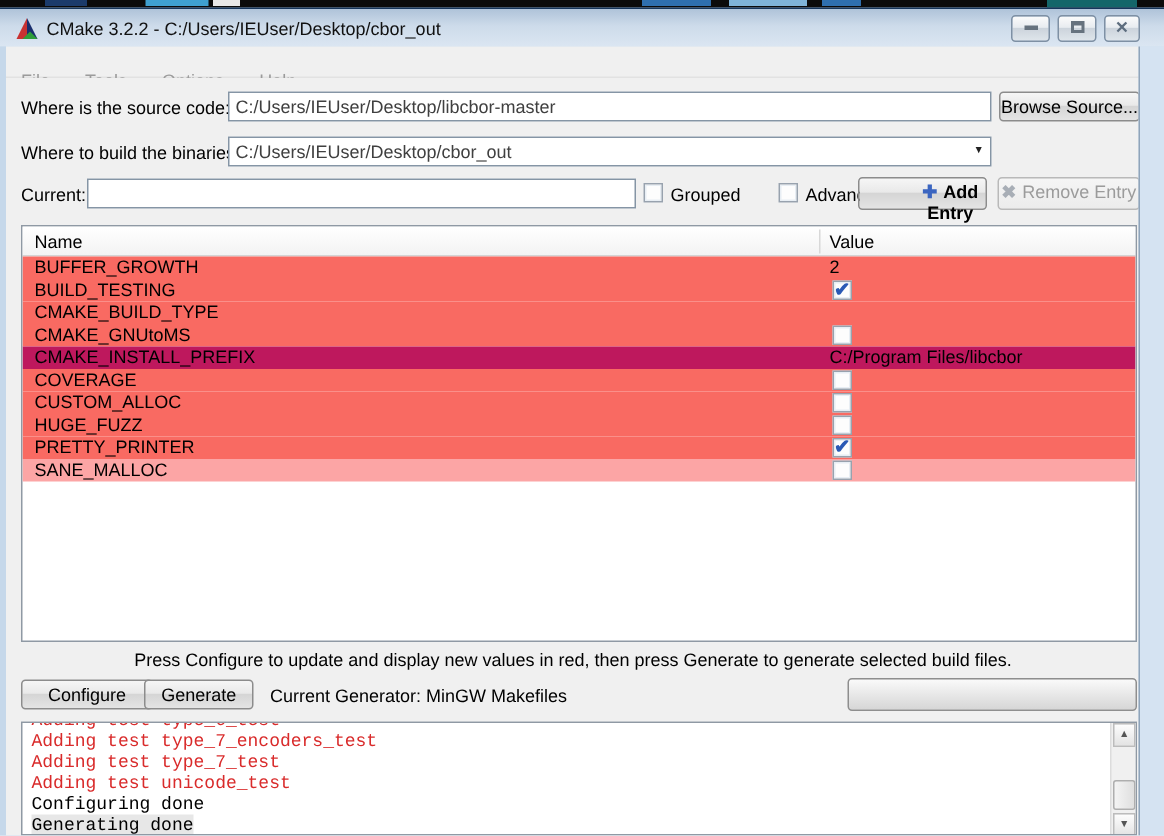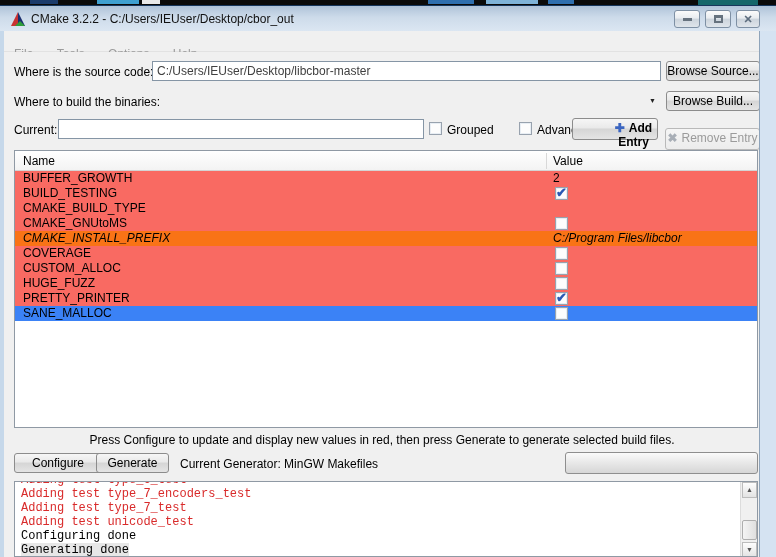--- a/index.html
+++ b/index.html
@@ -111,33 +111,33 @@
     <span class="menu-item">Help</span>
   </div>
 
   <div id="content">
 
     <span class="label" style="left:10px;top:13px;">Where is the source code:</span>
     <input class="field" style="left: 148px; top: 9px; width: 509px;" value="C:/Users/IEUser/Desktop/libcbor-master">
     <div class="btn" style="left:662px;top:9px;width:94px;">Browse Source...</div>
 
     <span class="label" style="left:10px;top:43px;">Where to build the binaries:</span>
+    <input class="field" style="left: 148px; top: 39px; width: 509px;" value="C:/Users/IEUser/Desktop/cbor_out">
     <span class="combo-arrow" style="right:104px;top:45px;">▼</span>
-    <div class="btn" style="left:662px;top:39px;width:94px;">Browse Build...</div>
 
     <span class="label" style="left:10px;top:71px;">Current:</span>
     <input class="field" style="left: 54px; top: 67px; width: 366px;" value="">
     <span class="cb" style="left:425px;top:70px;"></span>
     <span class="label" style="left:443px;top:71px;">Grouped</span>
     <span class="cb" style="left:515px;top:70px;"></span>
     <span class="label" style="left:533px;top:71px;">Advanced</span>
     <div class="btn" id="addentry" style="left:568px;top:66px;width:86px;height:22px;">
       <span class="icon-plus">✚</span><span>Add Entry</span>
     </div>
-    <div class="btn" id="removeentry" style="left:661px;top:76px;width:95px;height:22px;text-align:center;">
+    <div class="btn" id="removeentry" style="left:661px;top:66px;width:95px;height:22px;text-align:center;">
       <span class="icon-x">✖</span><span>Remove Entry</span>
     </div>
 
     <div id="cache-table">
       <div id="thead">
         <span class="h-name">Name</span>
         <span class="h-div"></span>
         <span class="h-value">Value</span>
       </div>
       <div id="tbody">
@@ -150,41 +150,41 @@
             <span class="cb checked"></span>
           </div>
           <div class="trow" style="background: rgb(249, 106, 98);">
             <span class="c-name">CMAKE_BUILD_TYPE</span>
             <span class="c-value"></span>
           </div>
           <div class="trow" style="background: rgb(249, 106, 98);">
             <span class="c-name">CMAKE_GNUtoMS</span>
             <span class="cb"></span>
           </div>
-          <div class="trow" style="background: #f97316; font-style: italic;">
+          <div class="trow" style="background: #be185d;">
             <span class="c-name">CMAKE_INSTALL_PREFIX</span>
             <span class="c-value">C:/Program Files/libcbor</span>
           </div>
           <div class="trow" style="background: rgb(249, 106, 98);">
             <span class="c-name">COVERAGE</span>
             <span class="cb"></span>
           </div>
           <div class="trow" style="background: rgb(249, 106, 98);">
             <span class="c-name">CUSTOM_ALLOC</span>
             <span class="cb"></span>
           </div>
           <div class="trow" style="background: rgb(249, 106, 98);">
             <span class="c-name">HUGE_FUZZ</span>
             <span class="cb"></span>
           </div>
           <div class="trow" style="background: rgb(249, 106, 98);">
             <span class="c-name">PRETTY_PRINTER</span>
             <span class="cb checked"></span>
           </div>
-          <div class="trow" style="background: #3b82f6; padding-left: 38px;">
+          <div class="trow" style="background: #fca5a5; padding-left: 38px;">
             <span class="c-name">SANE_MALLOC</span>
             <span class="cb"></span>
           </div>
         </div>
     </div>
 
     <div id="hint">Press Configure to update and display new values in red, then press Generate to generate selected build files.</div>
 
     <div class="btn" id="configure">Configure</div>
     <div class="btn" id="generate">Generate</div>

